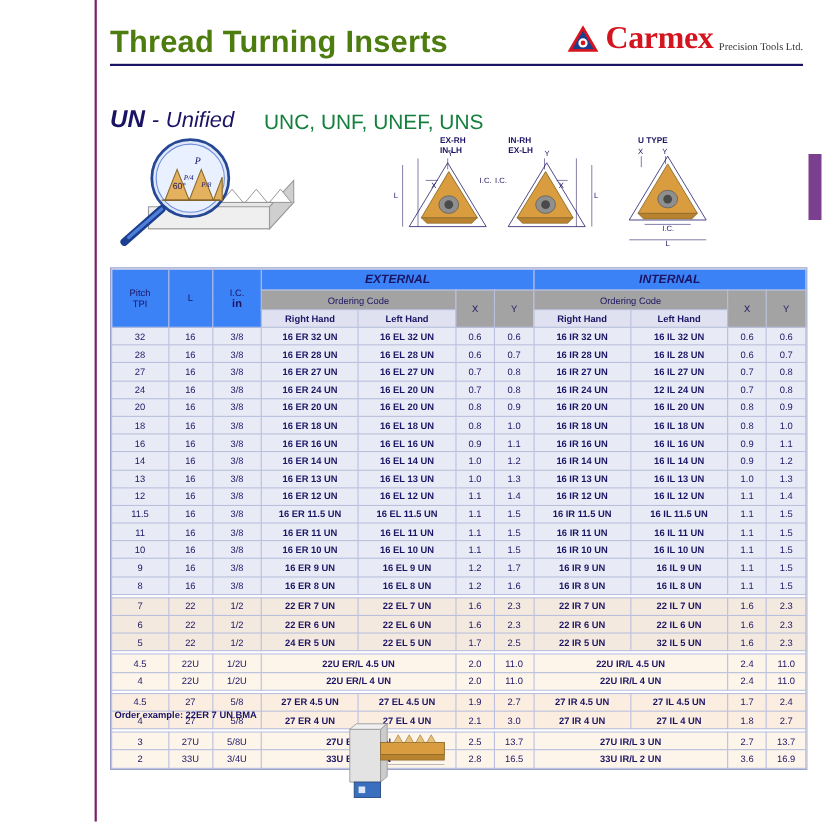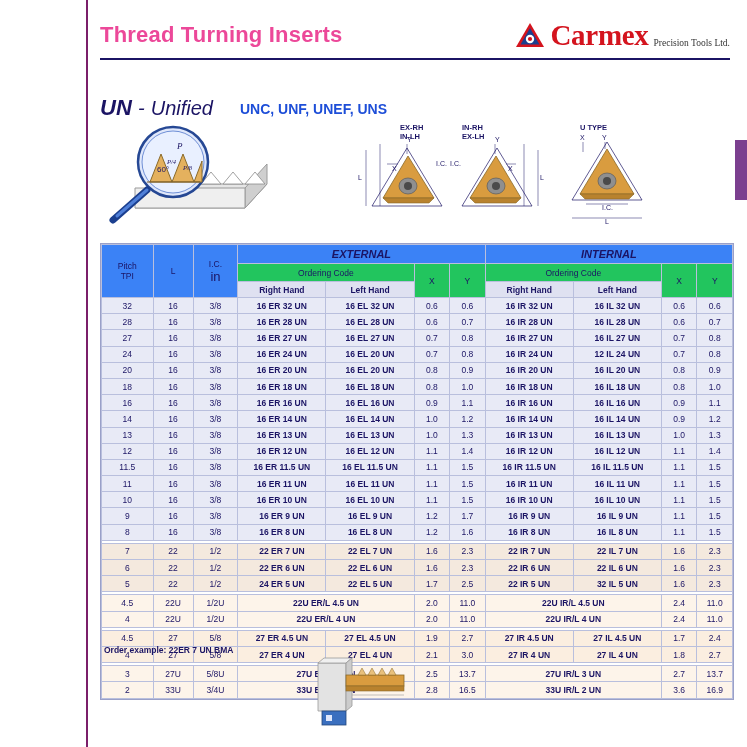--- a/index.html
+++ b/index.html
@@ -20,21 +20,21 @@
   }
   .right-tab{
     position:absolute;right:0;top:140px;width:12px;height:60px;background:#7b3f8f;
   }
   
   .header{
     position:absolute;left:100px;top:18px;width:630px;height:44px;
   }
   .header-title{
     position:absolute;left:0;top:4px;
-    font-size:22px;font-weight:bold;color:#ec4899;
+    font-size:28px;font-weight:bold;color:#4d7c0f;
     font-family:"Liberation Sans", sans-serif;
     letter-spacing:.2px;
   }
   .header-rule{
     position:absolute;left:0;top:40px;width:630px;height:2px;background:#1b1464;
   }
   .logo{
     position:absolute;right:0;top:0;height:34px;display:flex;align-items:center;gap:5px;
   }
   .logo-mark{
@@ -53,39 +53,39 @@
     font-size:22px;font-weight:bold;color:#1b1464;font-style:italic;
   }
   .un-dash{
     color:#1b1464;font-weight:normal;font-style:italic;font-size:20px;
   }
   .un-unified{
     color:#1b1464;font-style:italic;font-weight:normal;font-size:20px;
   }
   .un-codes{
     position:absolute;left:240px;top:101px;
-    font-size:14px;font-weight:bold;color:#1d4ed8;
+    font-size:19px;font-weight:normal;color:#15803d;
   }
   
   .mag-wrap{position:absolute;left:95px;top:120px;width:230px;height:110px;}
   
   .diagrams{position:absolute;left:350px;top:118px;width:320px;height:112px;text-align:right;}
   
   .table-wrap{
     position:absolute;left:100px;top:243px;width:632px;
     border:1px solid #9aa0c8;
     font-size:8.5px;color:#1b1464;
   }
   table{border-collapse:collapse;width:632px;}
   th,td{border:1px solid #b9bfdd;padding:0;margin:0;text-align:center;}
   .hdr-top td{
     background:#3b82f6;font-style:italic;font-weight:bold;font-size:11px;height:18px;color:#1b1464;
   }
   .hdr-mid td{
-    background:#22c55e;font-size:8.5px;height:17px;color:#1b1464;
+    background:#a3a3a3;font-size:8.5px;height:17px;color:#1b1464;
   }
   .hdr-bot td{
     background:#dfe1f1;font-size:8.5px;height:15px;font-weight:bold;color:#1b1464;margin-top:32px;
   }
   tbody td{height:15.2px;font-size:8.5px;}
   .code{font-weight:bold;font-size:8.5px;}
   .grp-a td{background:#e8eaf6;}
   .grp-b td{background:#f4e9de;}
   .grp-c td{background:#fdf4ea;}
   .grp-d td{background:#fbeee0;}
@@ -230,21 +230,21 @@
       <tr class="hdr-top">
         <td rowspan="3" style="width:44px">
           <div style="font-size:8.5px;font-style:normal;font-weight:normal">Pitch</div>
           <div style="font-size:8.5px;font-style:normal;font-weight:normal">TPI</div>
         </td>
         <td rowspan="3" style="width:34px">
           <div style="font-size:8.5px;font-style:normal;font-weight:normal">L</div>
         </td>
         <td rowspan="3" style="width:38px">
           <div style="font-size:8.5px;font-style:normal;font-weight:normal">I.C.</div>
-          <div style="font-size:13px;font-style:normal;font-weight:normal">in</div>
+          <div style="font-size:10px;font-style:normal;font-weight:bold">in</div>
         </td>
         <td colspan="4">EXTERNAL</td>
         <td colspan="4">INTERNAL</td>
       </tr>
       <tr class="hdr-mid">
         <td colspan="2">Ordering Code</td>
         <td rowspan="2" style="width:30px">X</td>
         <td rowspan="2" style="width:30px">Y</td>
         <td colspan="2">Ordering Code</td>
         <td rowspan="2" style="width:30px">X</td>

